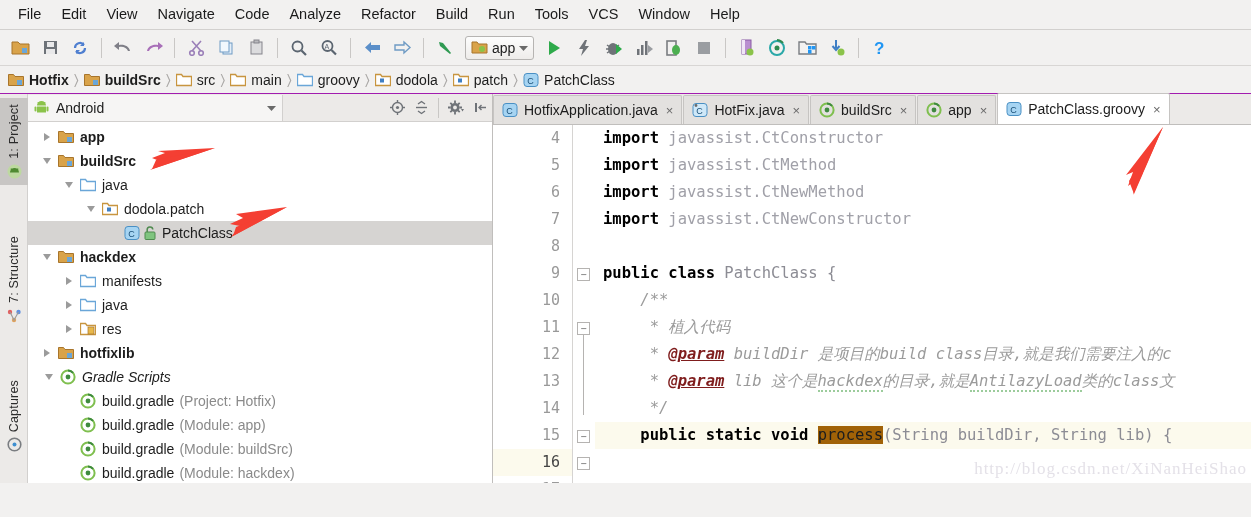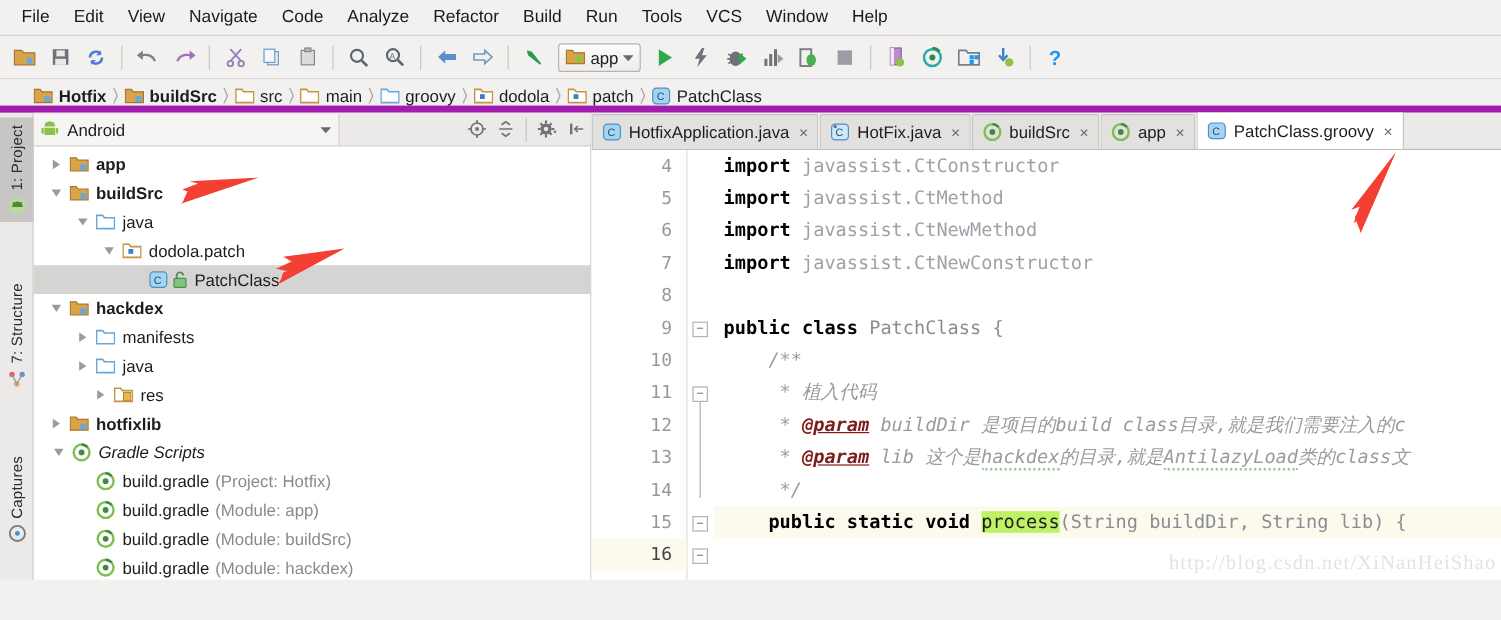--- a/index.html
+++ b/index.html
@@ -16,22 +16,22 @@
   .toolbar{ height:36px; background:#f2f1f0; display:flex; align-items:center;
             padding-left:6px; border-bottom:1px solid #d8d6d4; gap:2px; }
   .tbtn{ width:28px; height:28px; display:flex; align-items:center; justify-content:center; }
   .tsep{ width:1px; height:20px; background:#c9c7c5; margin:0 5px; }
   .runcfg{ height:24px; border:1px solid #b6b4b2; border-radius:3px;
            background:linear-gradient(#fdfdfd,#eeecea); display:flex; align-items:center;
            padding:0 5px; gap:4px; margin:0 4px; }
   .runcfg .lbl{ font-size:14px; }
 
   
-  .crumbbar{ height:28px; background:#f2f1f0; display:flex; align-items:flex-end;
-             padding-left:24px; border-bottom:6px solid #a21caf; }
+  .crumbbar{ height:28px; background:#f2f1f0; display:flex; align-items:center;
+             padding-left:4px; border-bottom:1px solid #a21caf; }
   .crumb{ display:flex; align-items:center; gap:5px; padding:0 4px; font-size:14px; }
   .crumb.bold{ font-weight:bold; }
   .crumbsep{ color:#a9a7a5; font-size:15px; margin:0 1px; }
 
   
   .main{ display:flex; height:389px; }
 
   .leftstrip{ width:28px; background:#eceaE8; border-right:1px solid #d2d0ce;
               position:relative; flex:0 0 28px; }
   .vtab{ position:absolute; left:0; width:28px; display:flex; flex-direction:column-reverse;
@@ -84,21 +84,21 @@
   .ln{ height:27px; line-height:27px; }
   .gln{ text-align:right; padding-right:12px; color:#999; font-size:15px; }
   .gln.cur{ color:#444; }
   .codeline{ white-space:pre; font-size:15.5px; padding-left:8px; overflow:hidden; }
   .hl{ background:#fcfaed; }
   .kw{ color:#000; font-weight:bold; }
   .dim{ color:#a0a0a8; }
   .id{ color:#8c8c94; }
   .cm{ color:#9b9b9b; font-style:italic; }
   .cmtag{ color:#7f1d1d; font-weight:bold; font-style:italic; text-decoration:underline; }
-  .selword{ background:#bef264; }
+  .selword{ background:#a16207; }
   .wavy{ border-bottom:2px dotted #9ccc9c; }
 
   .fold{ position:absolute; left:4px; width:13px; height:13px; border:1px solid #b5b3b1;
          background:#fff; color:#777; font-size:10px; line-height:11px; text-align:center; }
   .foldend{ position:absolute; left:10px; width:1px; background:#b5b3b1; }
 
   .watermark{ position:absolute; right:4px; bottom:4px; color:#e4e1e8; font-size:17px;
               font-family:"Liberation Serif", serif; letter-spacing:1px; }
 
   
@@ -534,21 +534,21 @@
           <span class="tw">
             <i class="right"></i>
           </span>
           <span class="ico">
             <svg width="16" height="14" viewBox="0 0 16 14">
               <path d="M0.5 1.5h5l1.5 2h8.5v9H0.5z" fill="#fff" stroke="#6aa6d8" stroke-width="1.3"></path>
             </svg>
           </span>
           <span class="lab">java</span>
         </div>
-        <div class="row" style="padding-left: 47px;">
+        <div class="row" style="padding-left: 32px;">
           <span class="tw">
             <i class="right"></i>
           </span>
           <span class="ico">
             <svg width="16" height="14" viewBox="0 0 16 14">
               <path d="M0.5 1.5h5l1.5 2h8.5v9H0.5z" fill="#fff" stroke="#c8953f" stroke-width="1.3"></path>
               <rect x="8" y="5" width="6" height="7" fill="#e8b84a" stroke="#a8752b" stroke-width=".7"></rect>
             </svg>
           </span>
           <span class="lab">res</span>

